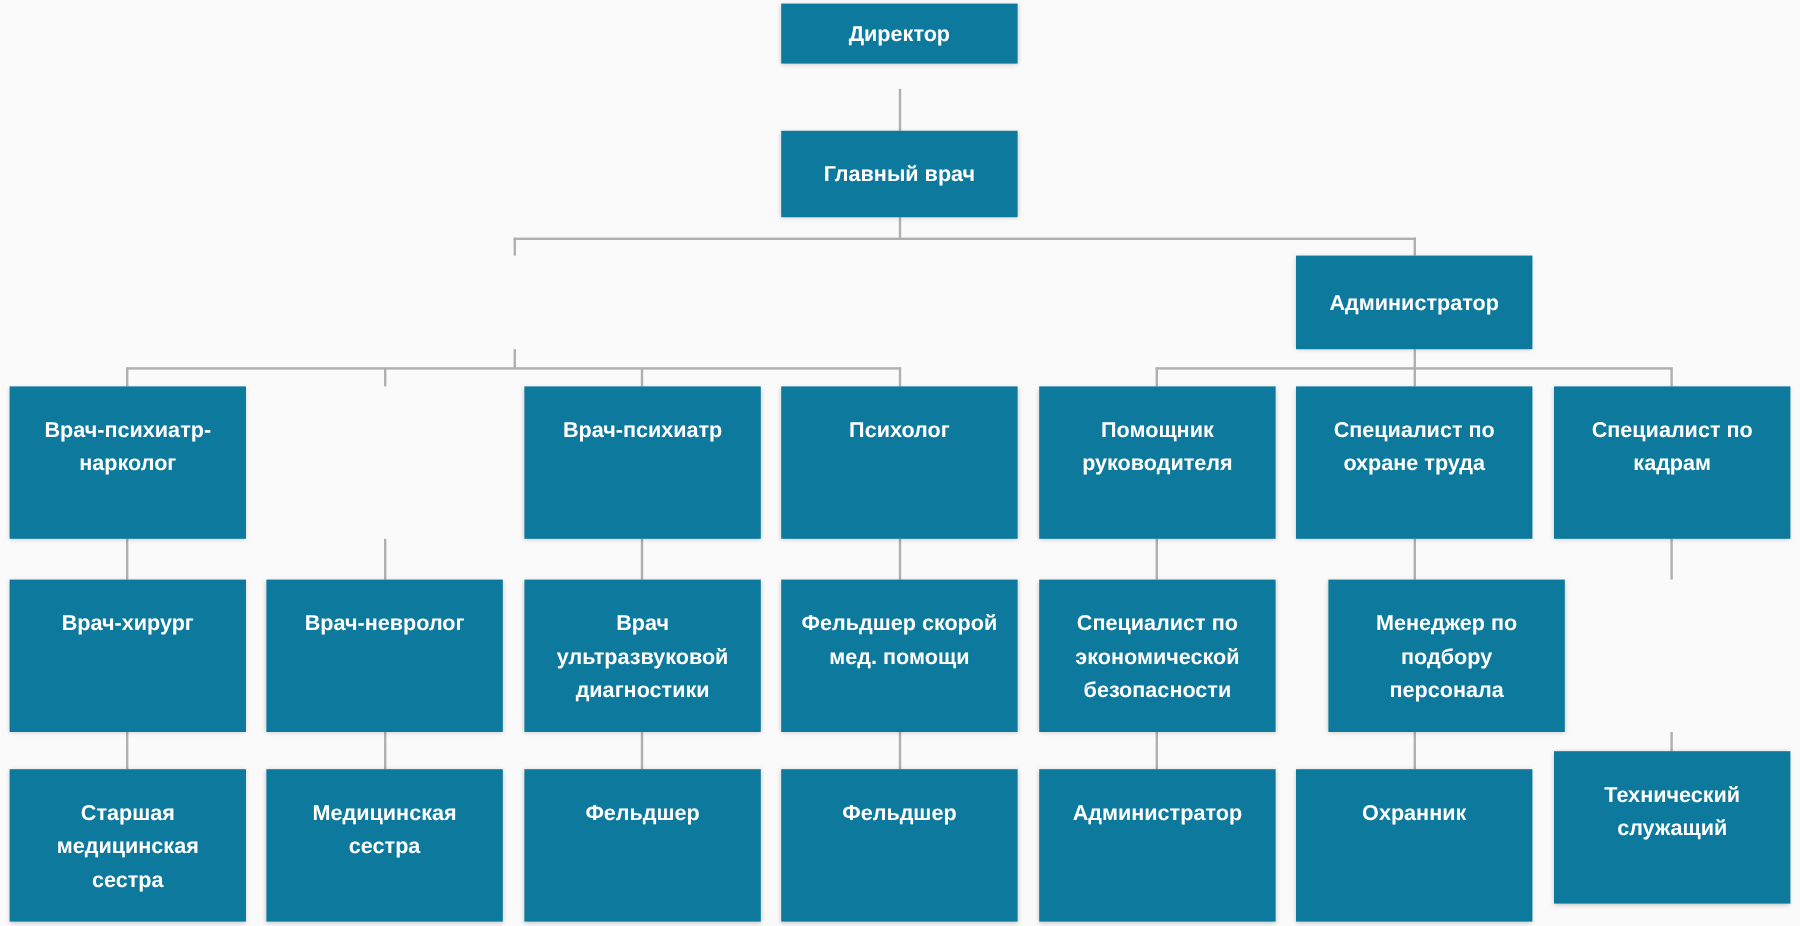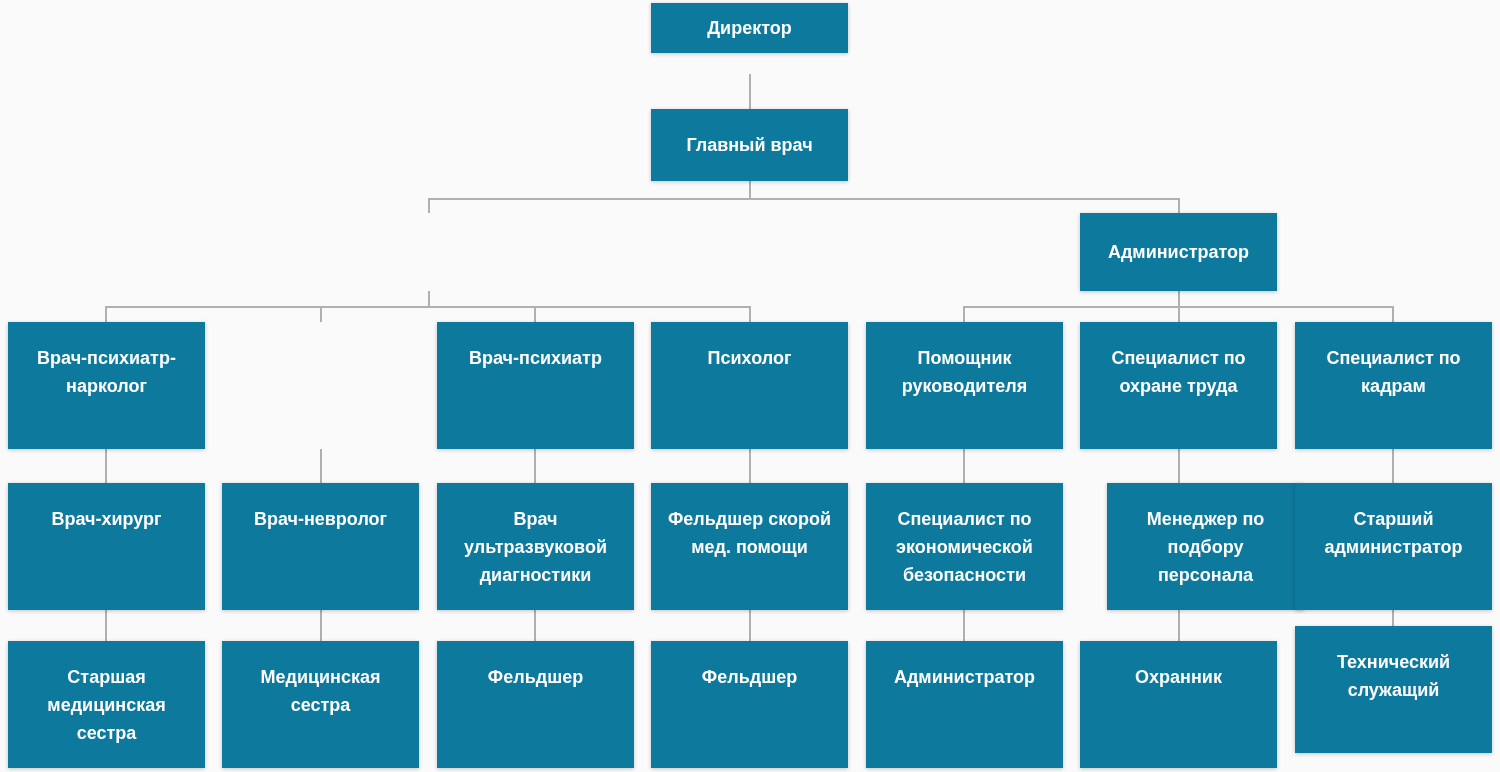--- a/index.html
+++ b/index.html
@@ -147,24 +147,20 @@
   <div class="node node--row" style="left:866px;top:483px">
       <span class="node-label">Специалист по
 экономической
 безопасности</span>
     </div>
   <div class="node node--row" style="left:1107px;top:483px">
       <span class="node-label">Менеджер по
 подбору
 персонала</span>
     </div>
-  <div class="node node--row" style="left:1295px;top:483px">
-      <span class="node-label">Старший
-администратор</span>
-    </div>
 
   <div class="node node--row" style="left:8px;top:641px">
       <span class="node-label">Старшая
 медицинская
 сестра</span>
     </div>
   <div class="node node--row" style="left:222px;top:641px">
       <span class="node-label">Медицинская
 сестра</span>
     </div>

